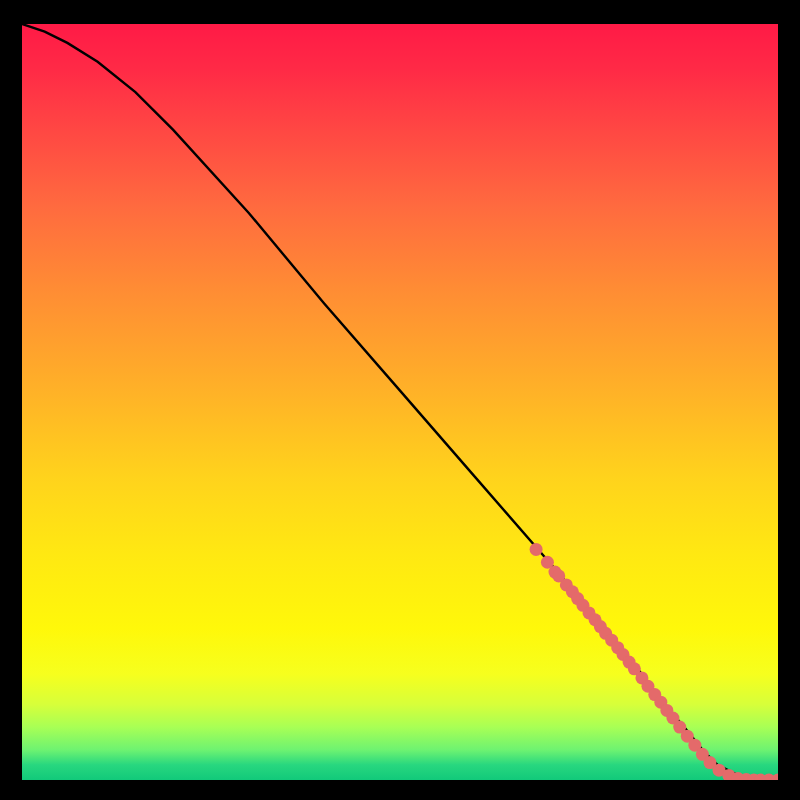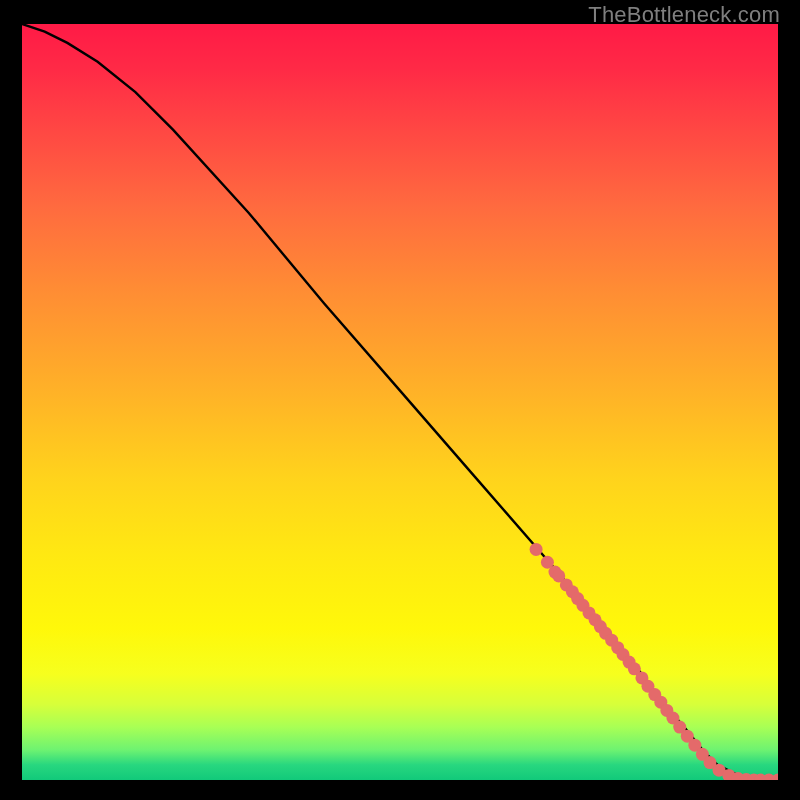--- a/index.html
+++ b/index.html
@@ -58,21 +58,20 @@
     top: 24px;
     width: 756px;
     height: 756px;
     z-index: 2;
   }
 </style>
 </head>
 <body>
 
 <div class="stage">
-  <div class="watermark">TheBottleneck.com</div>
 
   <div class="plot"></div>
 
   <svg class="overlay" viewBox="0 0 756 756" preserveAspectRatio="none">
     <path id="curve-path" fill="none" stroke="#000000" stroke-width="2.4" stroke-linecap="round" d="M0.00 0.00 L22.68 7.56 L45.36 18.90 L75.60 37.80 L113.40 68.04 L151.20 105.84 L226.80 189.00 L302.40 279.72 L378.00 366.66 L453.60 453.60 L529.20 540.54 L589.68 612.36 L619.92 650.16 L642.60 680.40 L665.28 706.86 L680.40 725.76 L695.52 740.88 L718.20 752.22 L740.88 756.00 L756.00 756.00"></path>
     <g id="marker-group">
         <circle cx="514.08" cy="525.42" r="6.5" fill="#e46a6a" stroke="#c84d4d" stroke-width="0"></circle>
         <circle cx="525.42" cy="538.27" r="6.5" fill="#e46a6a" stroke="#c84d4d" stroke-width="0"></circle>
         <circle cx="532.98" cy="548.10" r="6.5" fill="#e46a6a" stroke="#c84d4d" stroke-width="0"></circle>
         <circle cx="536.76" cy="551.88" r="6.5" fill="#e46a6a" stroke="#c84d4d" stroke-width="0"></circle>

